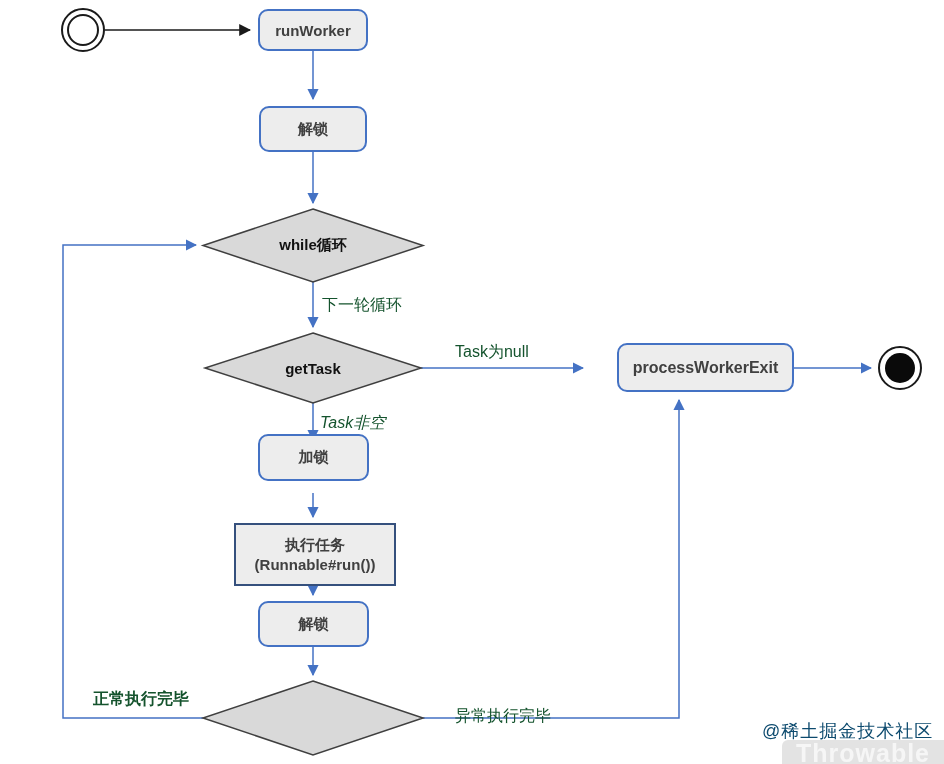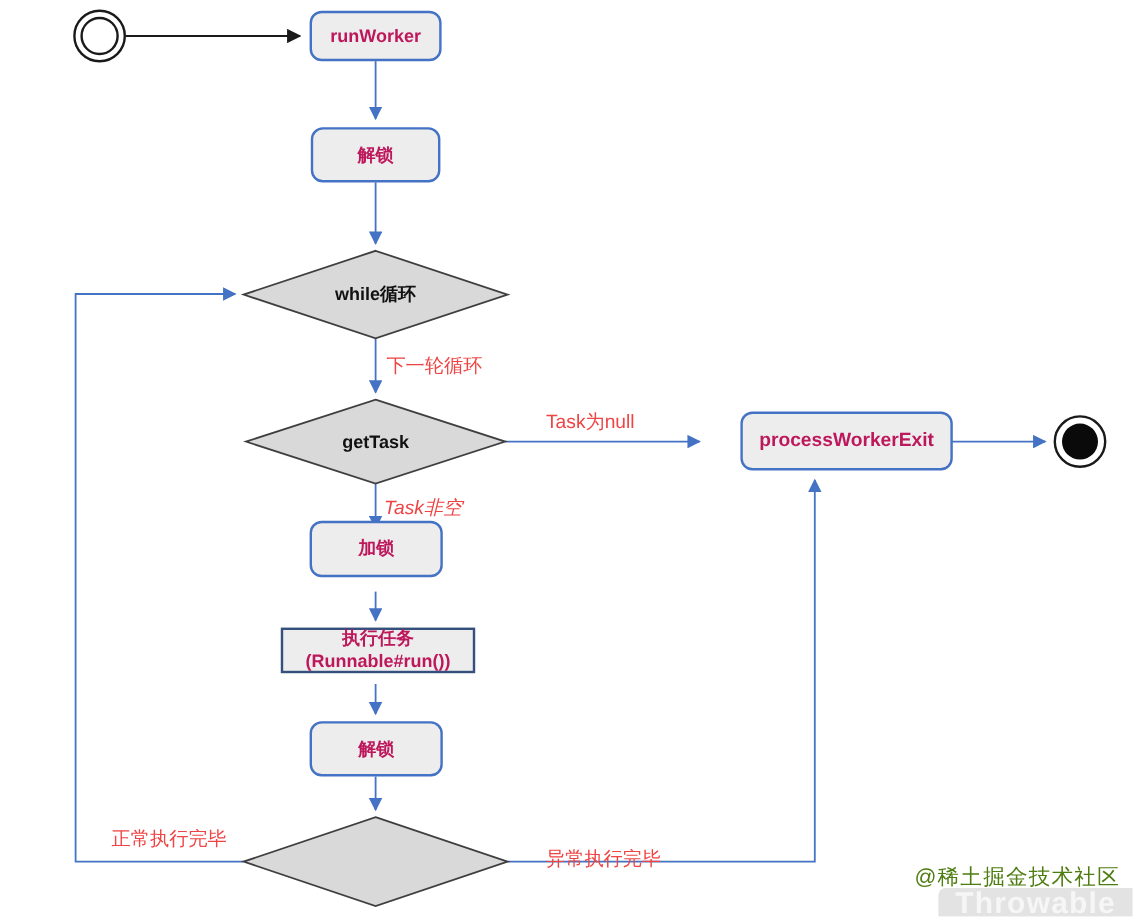--- a/index.html
+++ b/index.html
@@ -23,21 +23,21 @@
     position: absolute;
     box-sizing: border-box;
     background: #ededed;
     border: 2px solid #4472c4;
     border-radius: 10px;
     display: flex;
     align-items: center;
     justify-content: center;
     font-weight: bold;
     font-size: 15px;
-    color: #be185d;
+    color: #404040;
     white-space: nowrap;
   }
   .node.rect {
     border-radius: 0;
     border-color: #35507d;
     flex-direction: column;
     line-height: 1.3;
   }
   .diamond-label {
     position: absolute;
@@ -46,21 +46,21 @@
     justify-content: center;
     font-weight: bold;
     font-size: 15px;
     color: #111111;
     pointer-events: none;
     white-space: nowrap;
   }
   .edge-label {
     position: absolute;
     font-size: 16px;
-    color: #ef4444;
+    color: #14532d;
     white-space: nowrap;
   }
   .wm-brand-block {
     position: absolute;
     left: 782px; top: 740px;
     width: 162px; height: 24px;
     background: #e3e3e3;
     border-top-left-radius: 6px;
     overflow: hidden;
     display: flex;
@@ -71,21 +71,21 @@
     font-size: 25px;
     font-weight: 600;
     color: #f6f6f6;
     letter-spacing: 1px;
     line-height: 26px;
   }
   .wm-credit {
     position: absolute;
     left: 762px; top: 719px;
     font-size: 18px;
-    color: #4d7c0f;
+    color: #0c4a6e;
     letter-spacing: 1px;
     white-space: nowrap;
   }
 </style>
 </head>
 <body>
 
 <div id="canvas">
 
   <svg id="edges-layer" width="944" height="764" viewBox="0 0 944 764">
@@ -135,41 +135,41 @@
   </div>
 
   <div class="node" style="left:590px; top:343px; width:177px; height:49px; font-size:16px;margin-left:27px;">
     <span>processWorkerExit</span>
   </div>
 
   <div class="node" style="left:258px; top:434px; width:111px; height:47px;font-family:Liberation Serif, serif;">
     <span>加锁</span>
   </div>
 
-  <div class="node rect" style="left:234px; top:523px; width:162px; height:38px;">
+  <div class="node rect" style="left:234px; top:523px; width:162px; height:63px;">
     <span>执行任务</span>
     <span>(Runnable#run())</span>
   </div>
 
   <div class="node" style="left:258px; top:601px; width:111px; height:46px;">
     <span>解锁</span>
   </div>
 
   <div class="diamond-label" style="left:205px; top:333px; width:216px; height:70px;">getTask</div>
 
   <div class="diamond-label" style="left:203px; top:209px; width:220px; height:73px;">while循环</div>
 
 
   <div class="edge-label" style="left:322px; top:295px;">下一轮循环</div>
 
   <div class="edge-label" style="left:455px; top:342px;">Task为null</div>
 
   <div class="edge-label" style="left:320px; top:413px;font-style:italic;">Task非空</div>
 
-  <div class="edge-label" style="left:93px; top:689px;">正常执行完毕</div>
+  <div class="edge-label" style="left:93px; top:689px;font-weight:bold;">正常执行完毕</div>
 
   <div class="edge-label" style="left:455px; top:689px;margin-top:17px;">异常执行完毕</div>
 
   <div class="wm-brand-block">
     <span class="wm-brand-text">Throwable</span>
   </div>
   <div class="wm-credit">@稀土掘金技术社区</div>
 
 </div>
 

